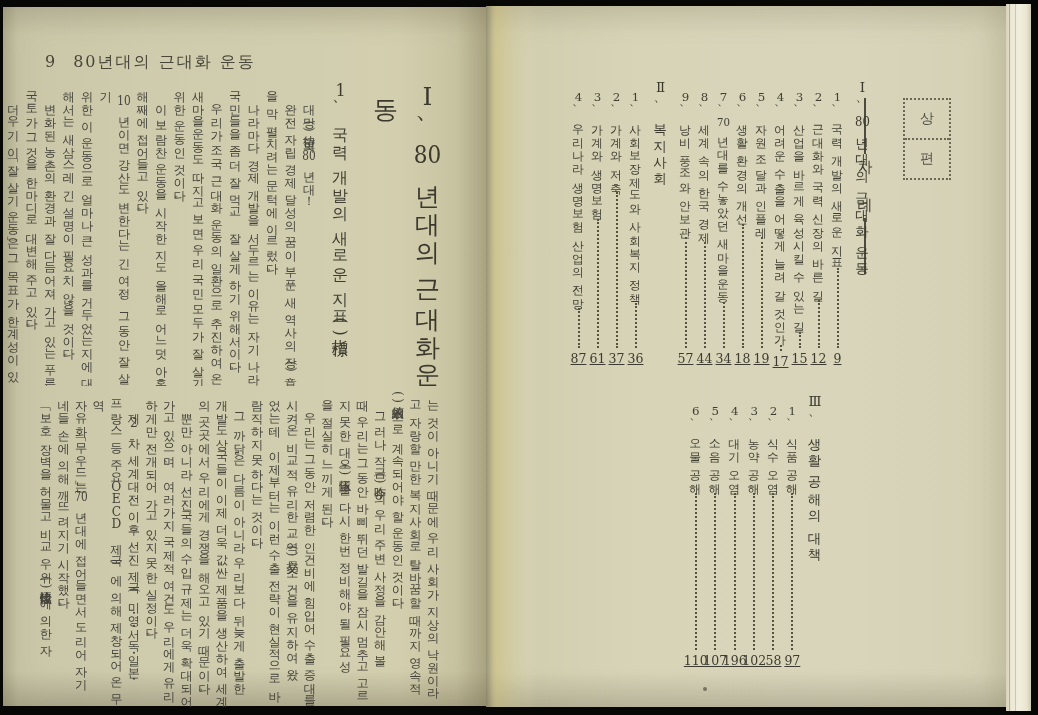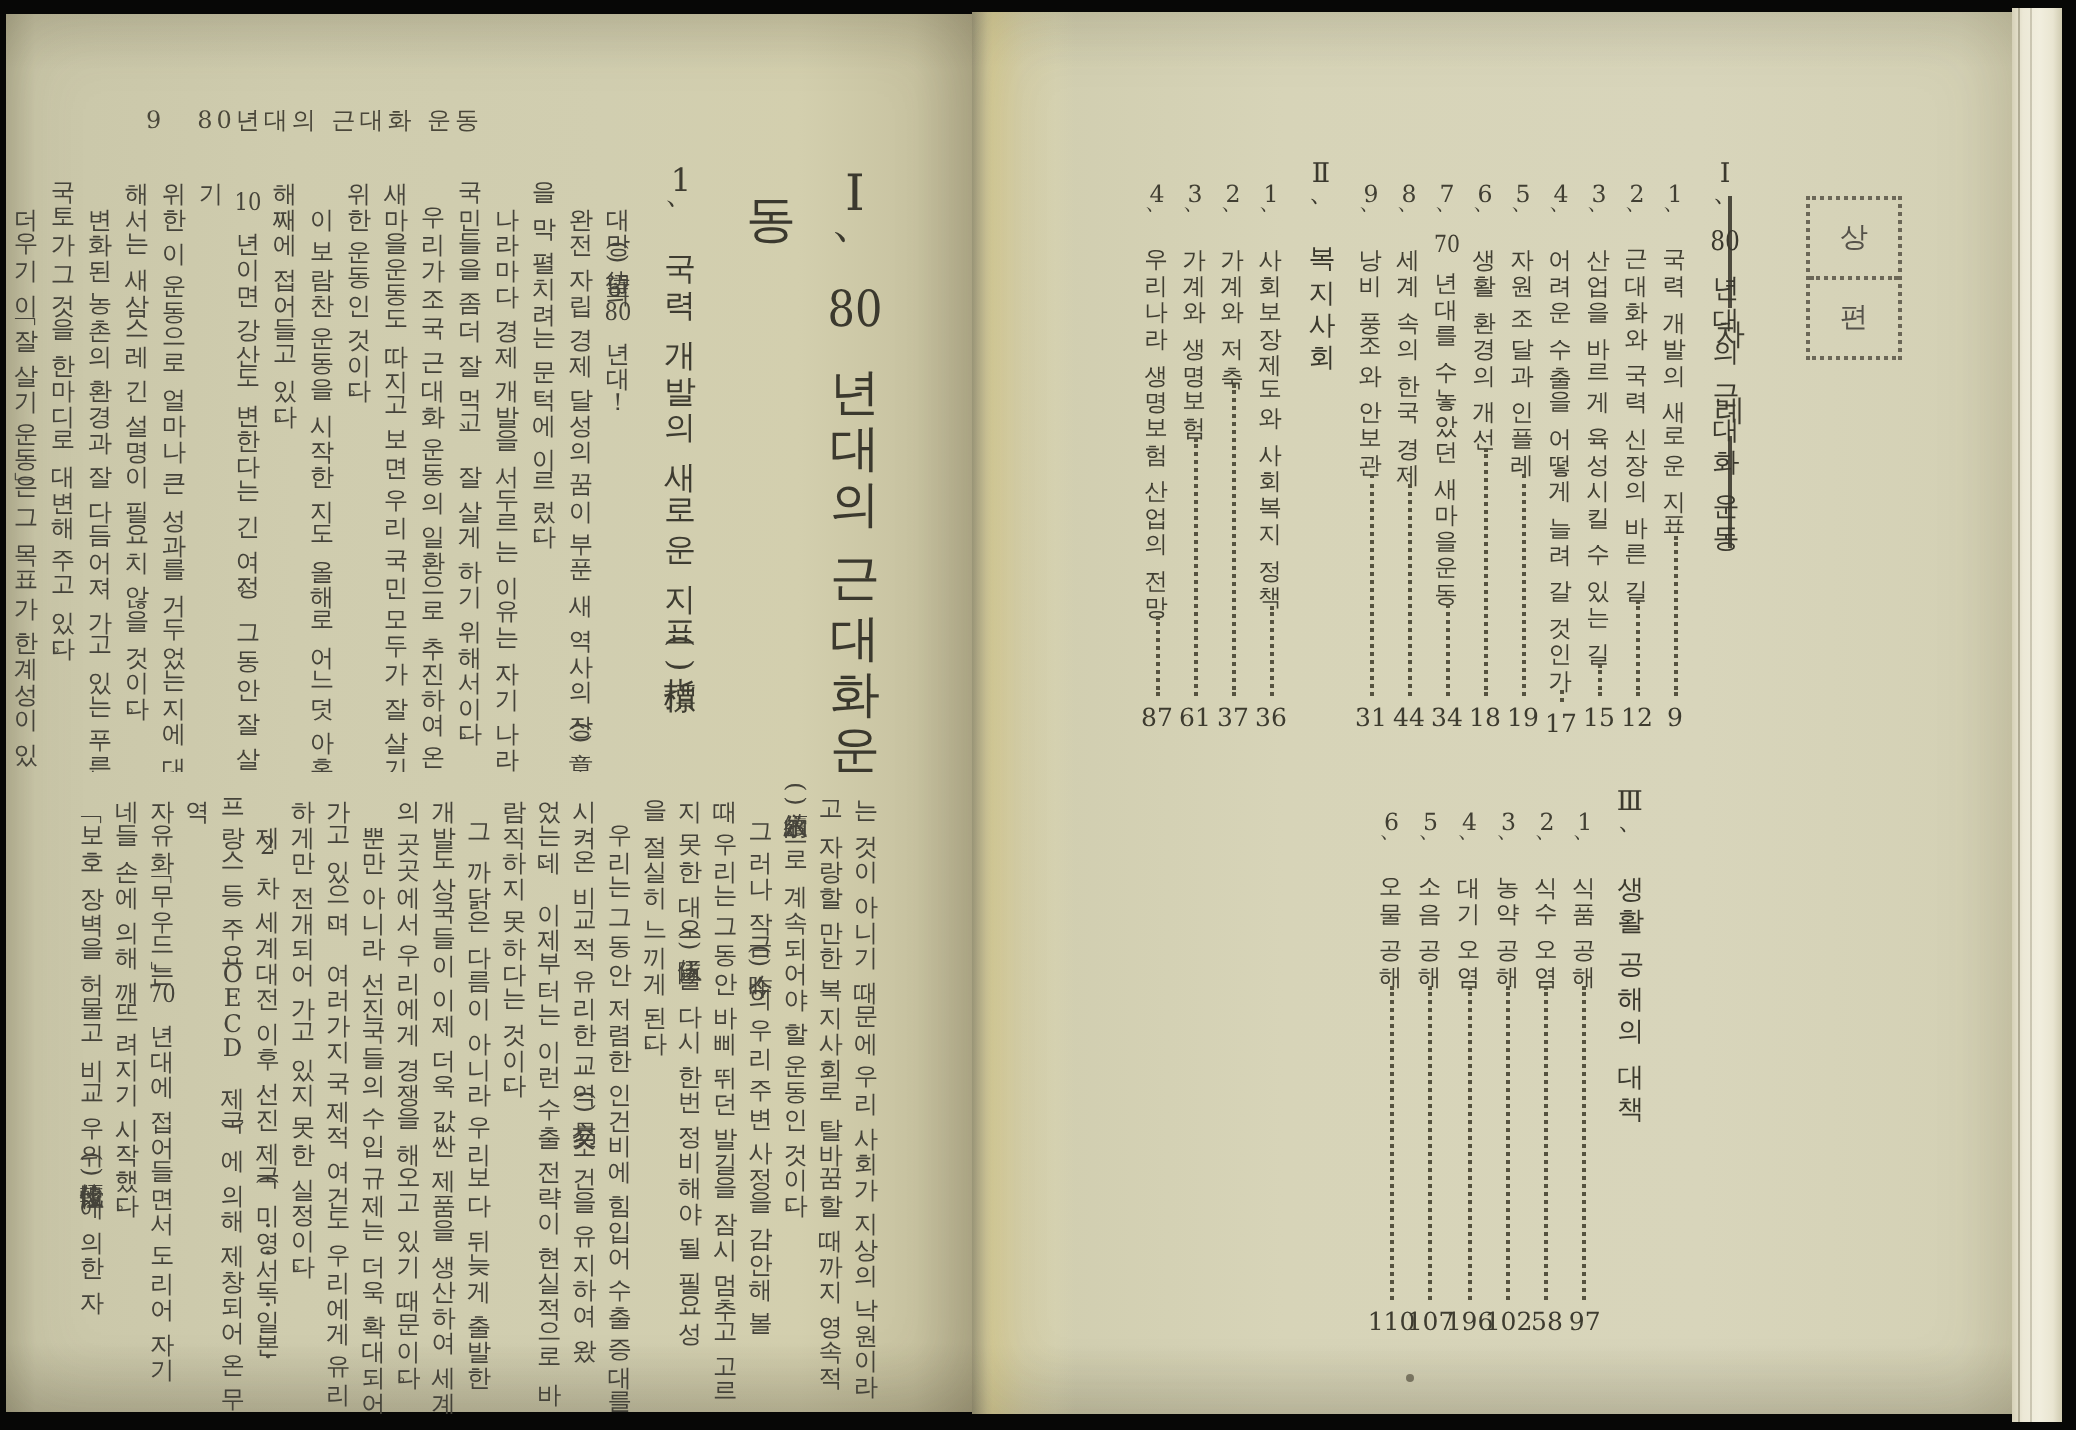--- a/index.html
+++ b/index.html
@@ -27,22 +27,22 @@
   }
   .page-stack{
     position:absolute;left:1006px;top:4px;width:25px;height:707px;
     background:
       linear-gradient(90deg, rgba(0,0,0,0) 0 3px, rgba(95,90,62,.38) 3px 4px, rgba(0,0,0,0) 4px 9px, rgba(120,113,85,.30) 9px 10px, rgba(0,0,0,0) 10px),
       linear-gradient(90deg,#d6d1b8 0%,#ece8d6 22%,#f1eede 55%,#e9e5d1 82%,#d0cbb1 100%);
   }
   .speck{position:absolute;border-radius:50%;background:rgba(55,50,35,.55);}
   
   .page-header{
-    position:absolute;left:70px;top:45px;
-    font-size:12px;color:#4a473a;letter-spacing:2px;white-space:nowrap;
+    position:absolute;left:42px;top:45px;
+    font-size:16px;color:#4a473a;letter-spacing:2px;white-space:nowrap;
   }
   .page-header .rh-title{margin-left:16px;}
   .vblock{
     position:absolute;
     writing-mode:vertical-rl;text-orientation:mixed;
     color:#45433a;
   }
   .top-block{left:33px;top:75px;width:412px;height:304px;}
   .bottom-block{left:35px;top:384px;width:403px;height:316px;}
   .chapter-title{
@@ -85,21 +85,21 @@
   .toc-col.head{width:31px;padding-top:1px;}
   #toc-block-1 .toc-col.head{width:27px;}
   .toc-label{
     writing-mode:vertical-rl;text-orientation:mixed;
     font-size:11.8px;line-height:14px;letter-spacing:1.4px;color:#413f33;white-space:nowrap;
   }
   .toc-col.head .toc-label{font-size:13.5px;line-height:18px;letter-spacing:2.6px;color:#3b392e;}
   .toc-leader{flex:1 1 auto;width:0;border-left:2px dotted #55523f;margin:5px 0 3px;min-height:6px;}
   .toc-page{
     writing-mode:horizontal-tb;font-size:12.5px;height:15px;line-height:15px;
-    color:#3d3b2f;letter-spacing:0;
+    color:#3d3b2f;letter-spacing:0;text-decoration:underline;
   }
 </style>
 </head>
 <body>
 
 <div class="page page-left">
   <div class="page-header">
     <span>9</span><span class="rh-title">80년대의 근대화 운동</span>
   </div>
   <div class="vblock top-block" id="top-block">
@@ -200,21 +200,21 @@
         <span class="toc-page">34</span>
       </div>
       <div class="toc-col">
         <span class="toc-label"><span class="tcy">8</span>、세계 속의 한국 경제</span>
         <div class="toc-leader"></div>
         <span class="toc-page">44</span>
       </div>
       <div class="toc-col">
         <span class="toc-label"><span class="tcy">9</span>、낭비 풍조와 안보관</span>
         <div class="toc-leader"></div>
-        <span class="toc-page">31</span>
+        <span class="toc-page">57</span>
       </div>
       <div class="toc-col head">
         <span class="toc-label">Ⅱ、복지사회</span>
       </div>
       <div class="toc-col">
         <span class="toc-label"><span class="tcy">1</span>、사회보장제도와 사회복지 정책</span>
         <div class="toc-leader"></div>
         <span class="toc-page">36</span>
       </div>
       <div class="toc-col">

